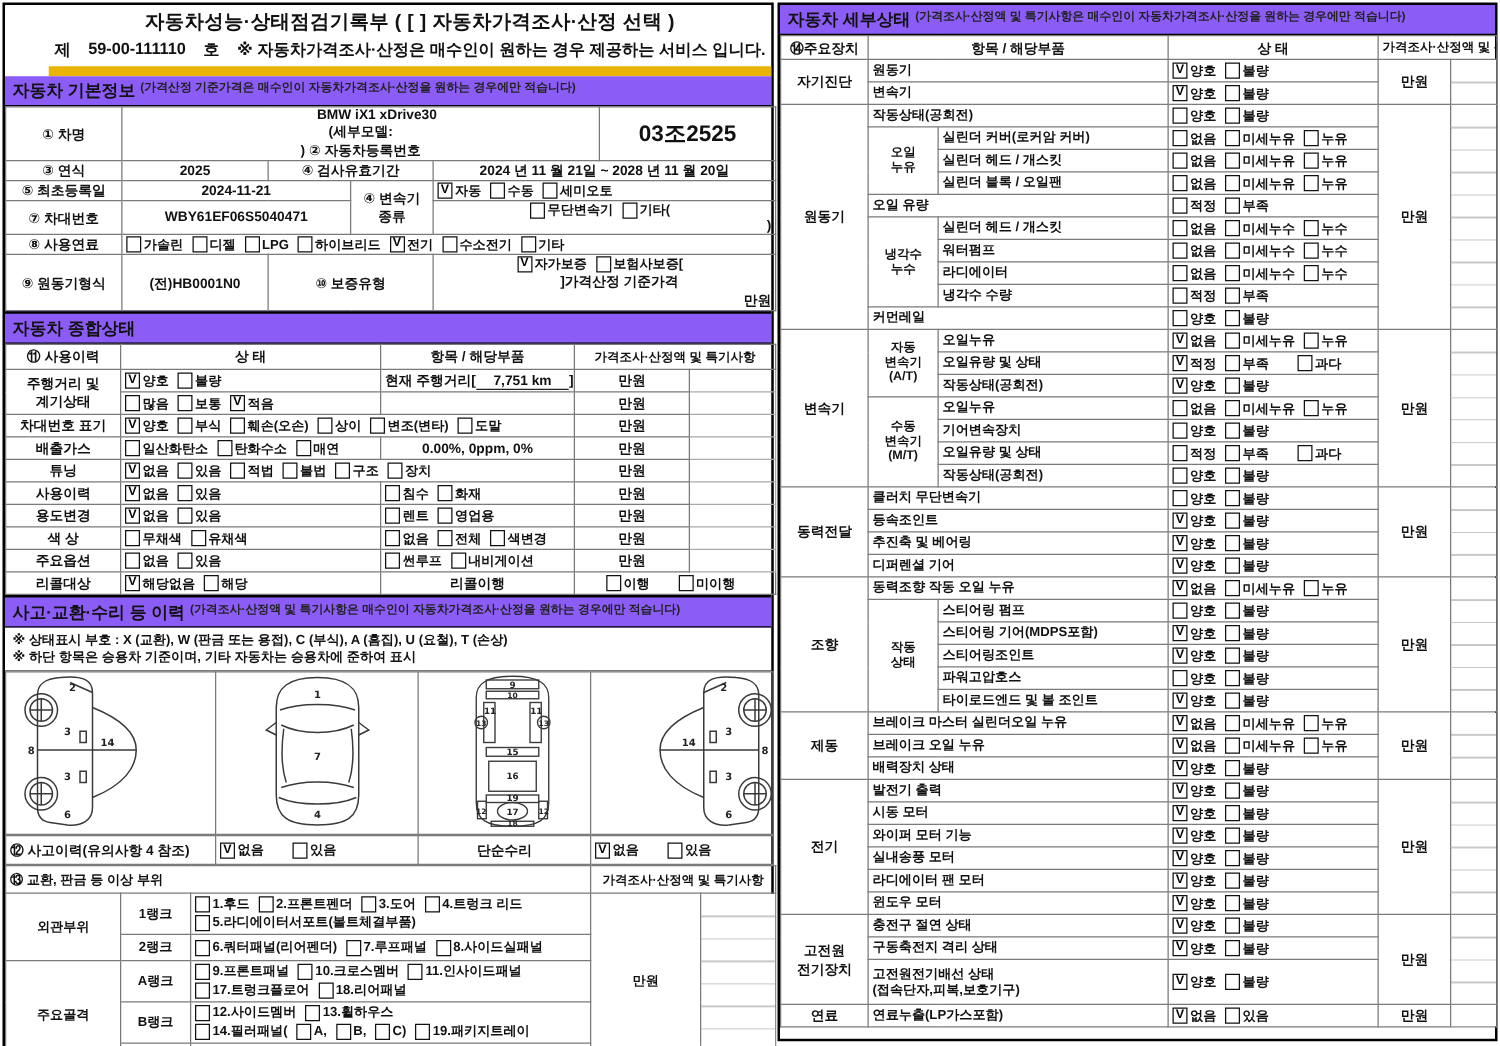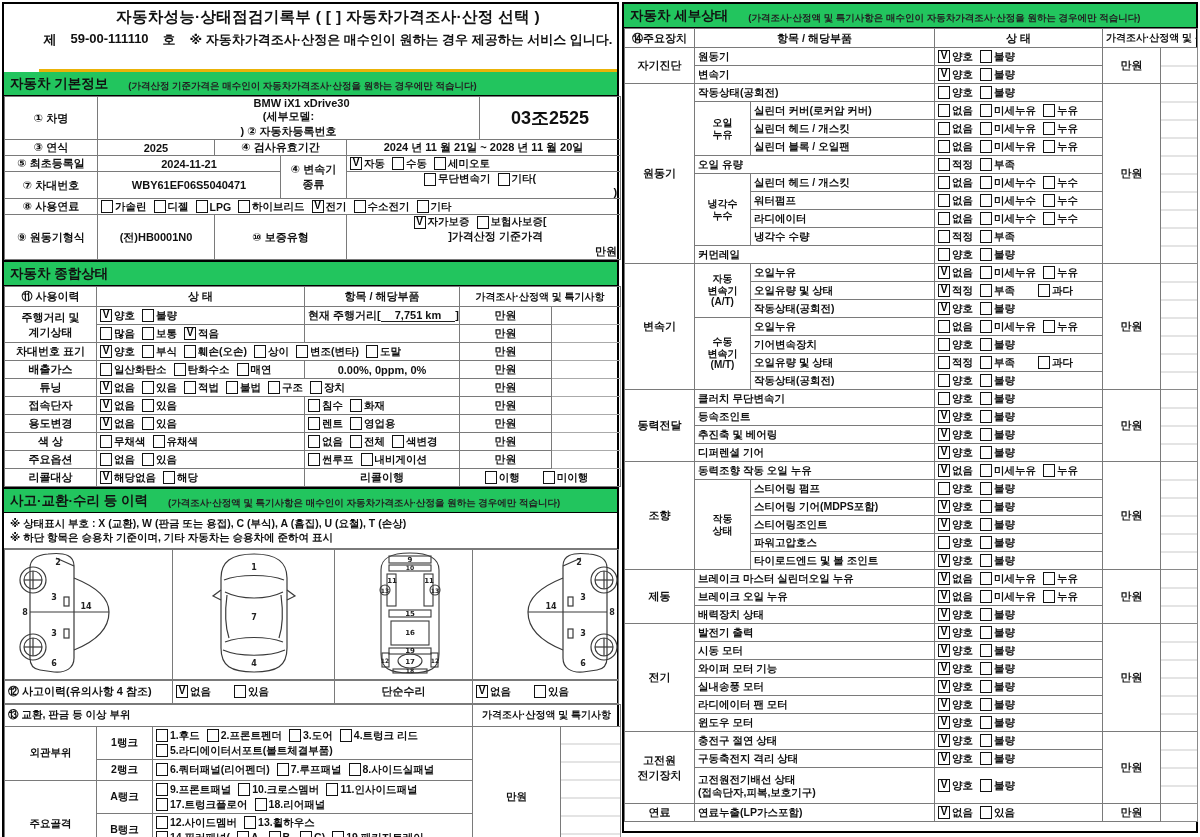--- a/index.html
+++ b/index.html
@@ -4,24 +4,24 @@
 <style>
   html,body{margin:0;padding:0;background:#fff;}
   body{font-family:"Liberation Sans","DejaVu Sans",sans-serif;color:#111;}
   .sheet{position:relative;width:1200px;height:837px;background:#fff;overflow:hidden;}
   .panel{position:absolute;top:2px;border:2px solid #000;background:#fff;box-sizing:border-box;}
   #left{left:2px;width:617px;}
   #right{left:622px;width:576px;min-height:831px;}
   table{border-collapse:collapse;width:100%;table-layout:fixed;}
   td,th{border:1px solid #7a7a7a;font-size:11px;font-weight:700;padding:0 3px;vertical-align:middle;overflow:hidden;white-space:nowrap;box-sizing:border-box;}
   th{font-weight:800;text-align:center;}
-  .titlebox{border-bottom:3px solid #eab308;padding:3px 4px 20px;margin-left:35px;}
+  .titlebox{border-bottom:8px solid #eab308;padding:3px 4px 4px;margin-left:35px;}
   .t1{font-size:15.5px;font-weight:800;text-align:center;letter-spacing:.3px;}
   .t2{font-size:13px;font-weight:800;display:flex;justify-content:center;gap:14px;margin-top:3px;}
-  .sec{display:flex;align-items:flex-end;gap:20px;background:#22c55e;border-top:2px solid #000;border-bottom:1.5px solid #000;padding:3px 6px 2px;}
+  .sec{display:flex;align-items:flex-start;gap:4px;background:#8b5cf6;border-top:2px solid #000;border-bottom:1.5px solid #000;padding:3px 6px 2px;}
   .sec b{font-size:13.5px;font-weight:800;}
   .sec small{font-size:9.5px;font-weight:700;color:#222;}
   .cen{text-align:center;}
   .clabel{text-align:center;white-space:pre-line;}
   .opt{display:inline-flex;align-items:center;margin-right:7px;vertical-align:middle;}
   .opt.gap{margin-left:16px;}
   .cb{display:inline-block;width:10px;height:11px;border:1.6px solid #111;background:#fff;margin-right:2px;position:relative;flex:none;}
   .cb.on::after{content:"V";position:absolute;left:-1px;top:-1px;width:12px;text-align:center;font-size:10px;font-weight:800;color:#000;}
   .ol{font-size:10.5px;font-weight:700;}
   .basic tr{height:16px;}
@@ -286,21 +286,21 @@
                 <span class="cb"></span>
                 <span class="ol">구조</span>
               </span><span class="opt">
                 <span class="cb"></span>
                 <span class="ol">장치</span>
               </span></td>
         <td class="money">만원</td>
         <td class="ecol"></td>
       </tr>
       <tr>
-        <td class="clabel">접속단자</td>
+        <td class="clabel">사용이력</td>
         <td><span class="opt">
                 <span class="cb on"></span>
                 <span class="ol">없음</span>
               </span><span class="opt">
                 <span class="cb"></span>
                 <span class="ol">있음</span>
               </span></td>
         <td><span class="opt">
                 <span class="cb"></span>
                 <span class="ol">침수</span>

